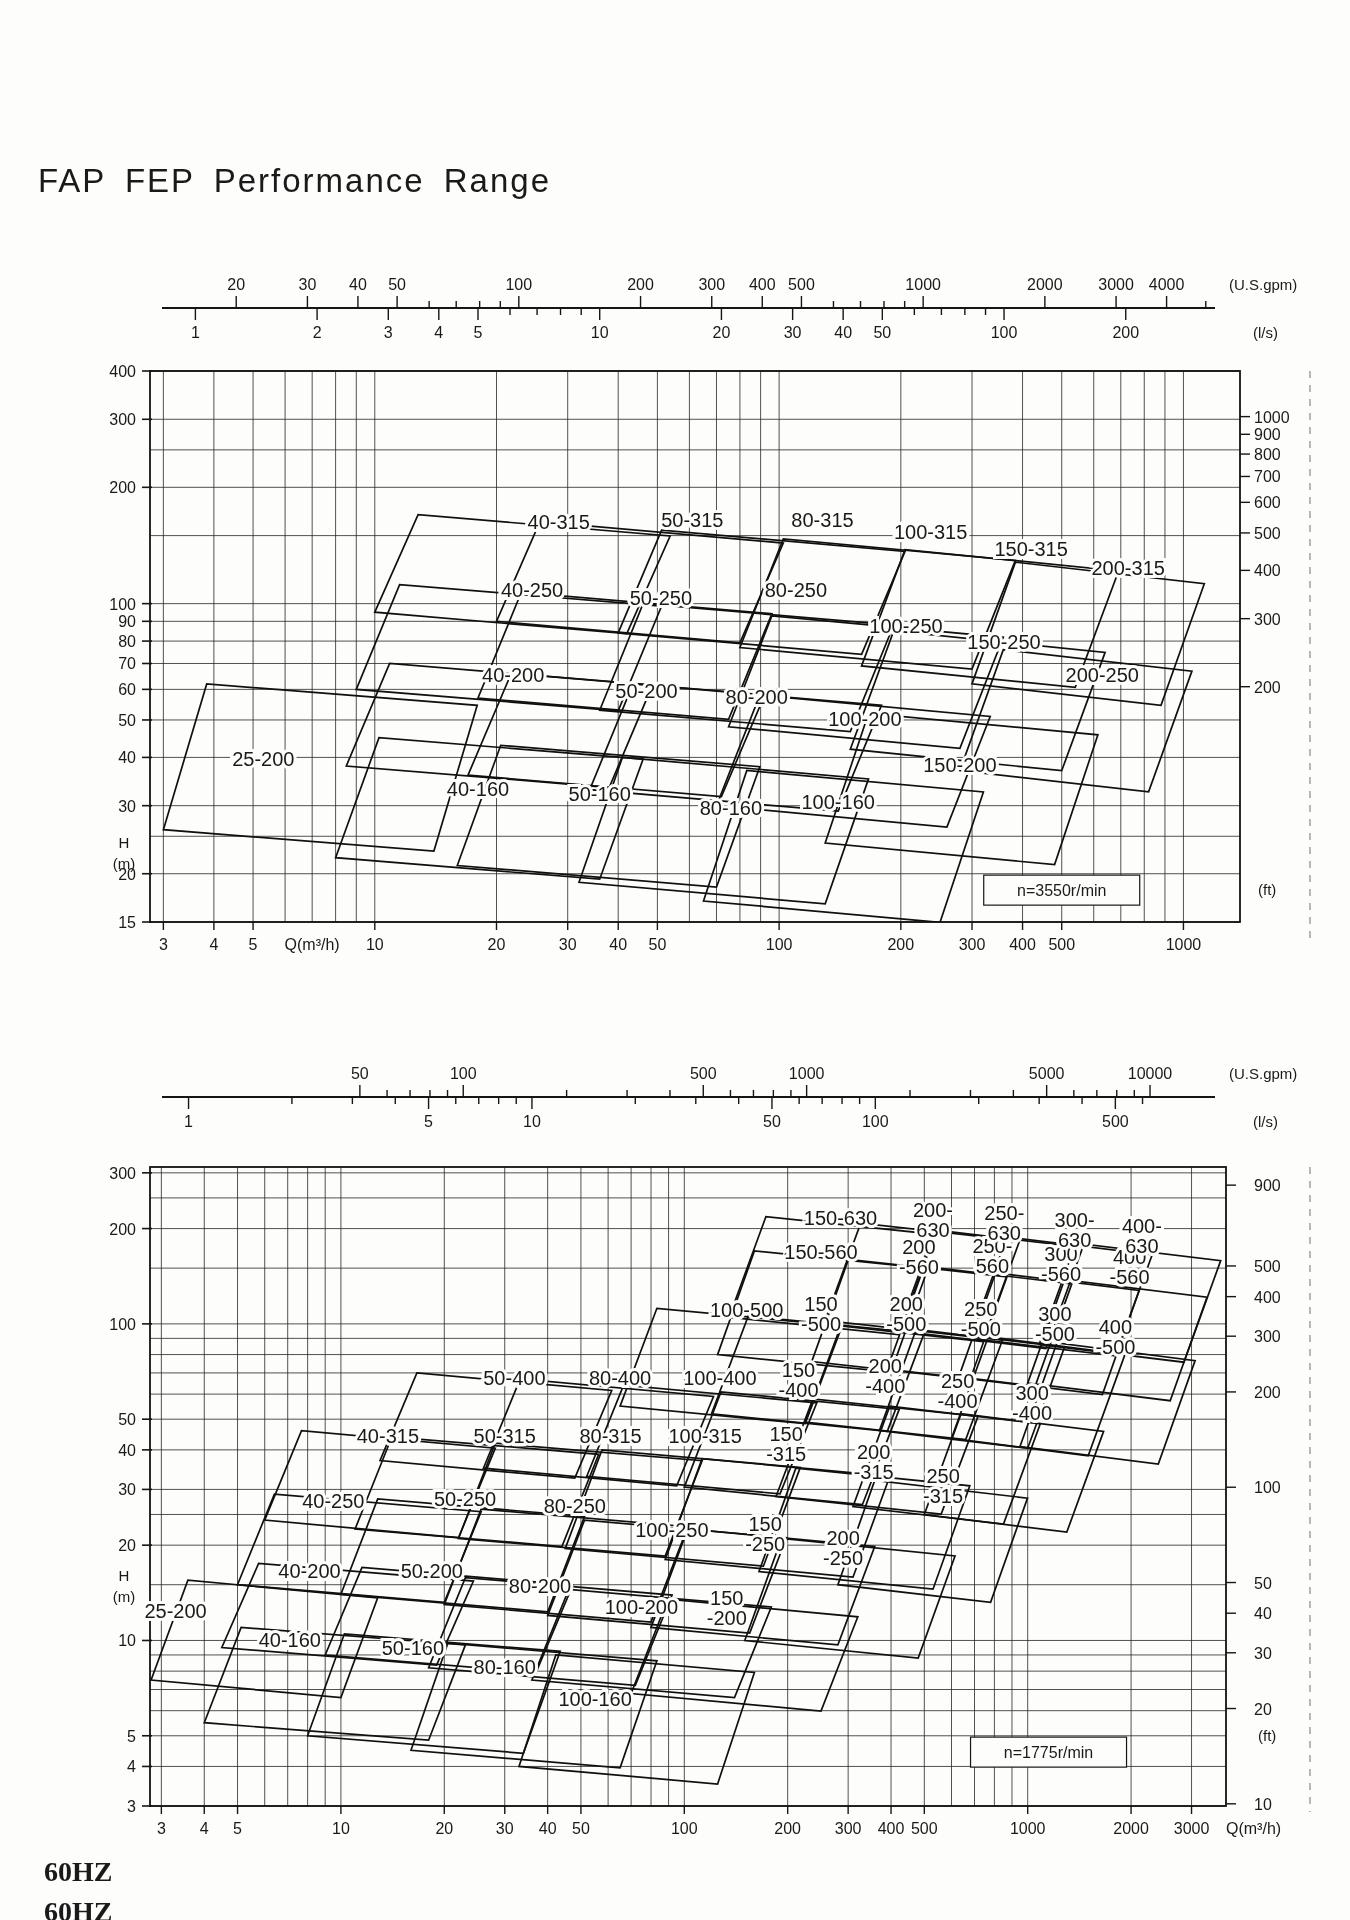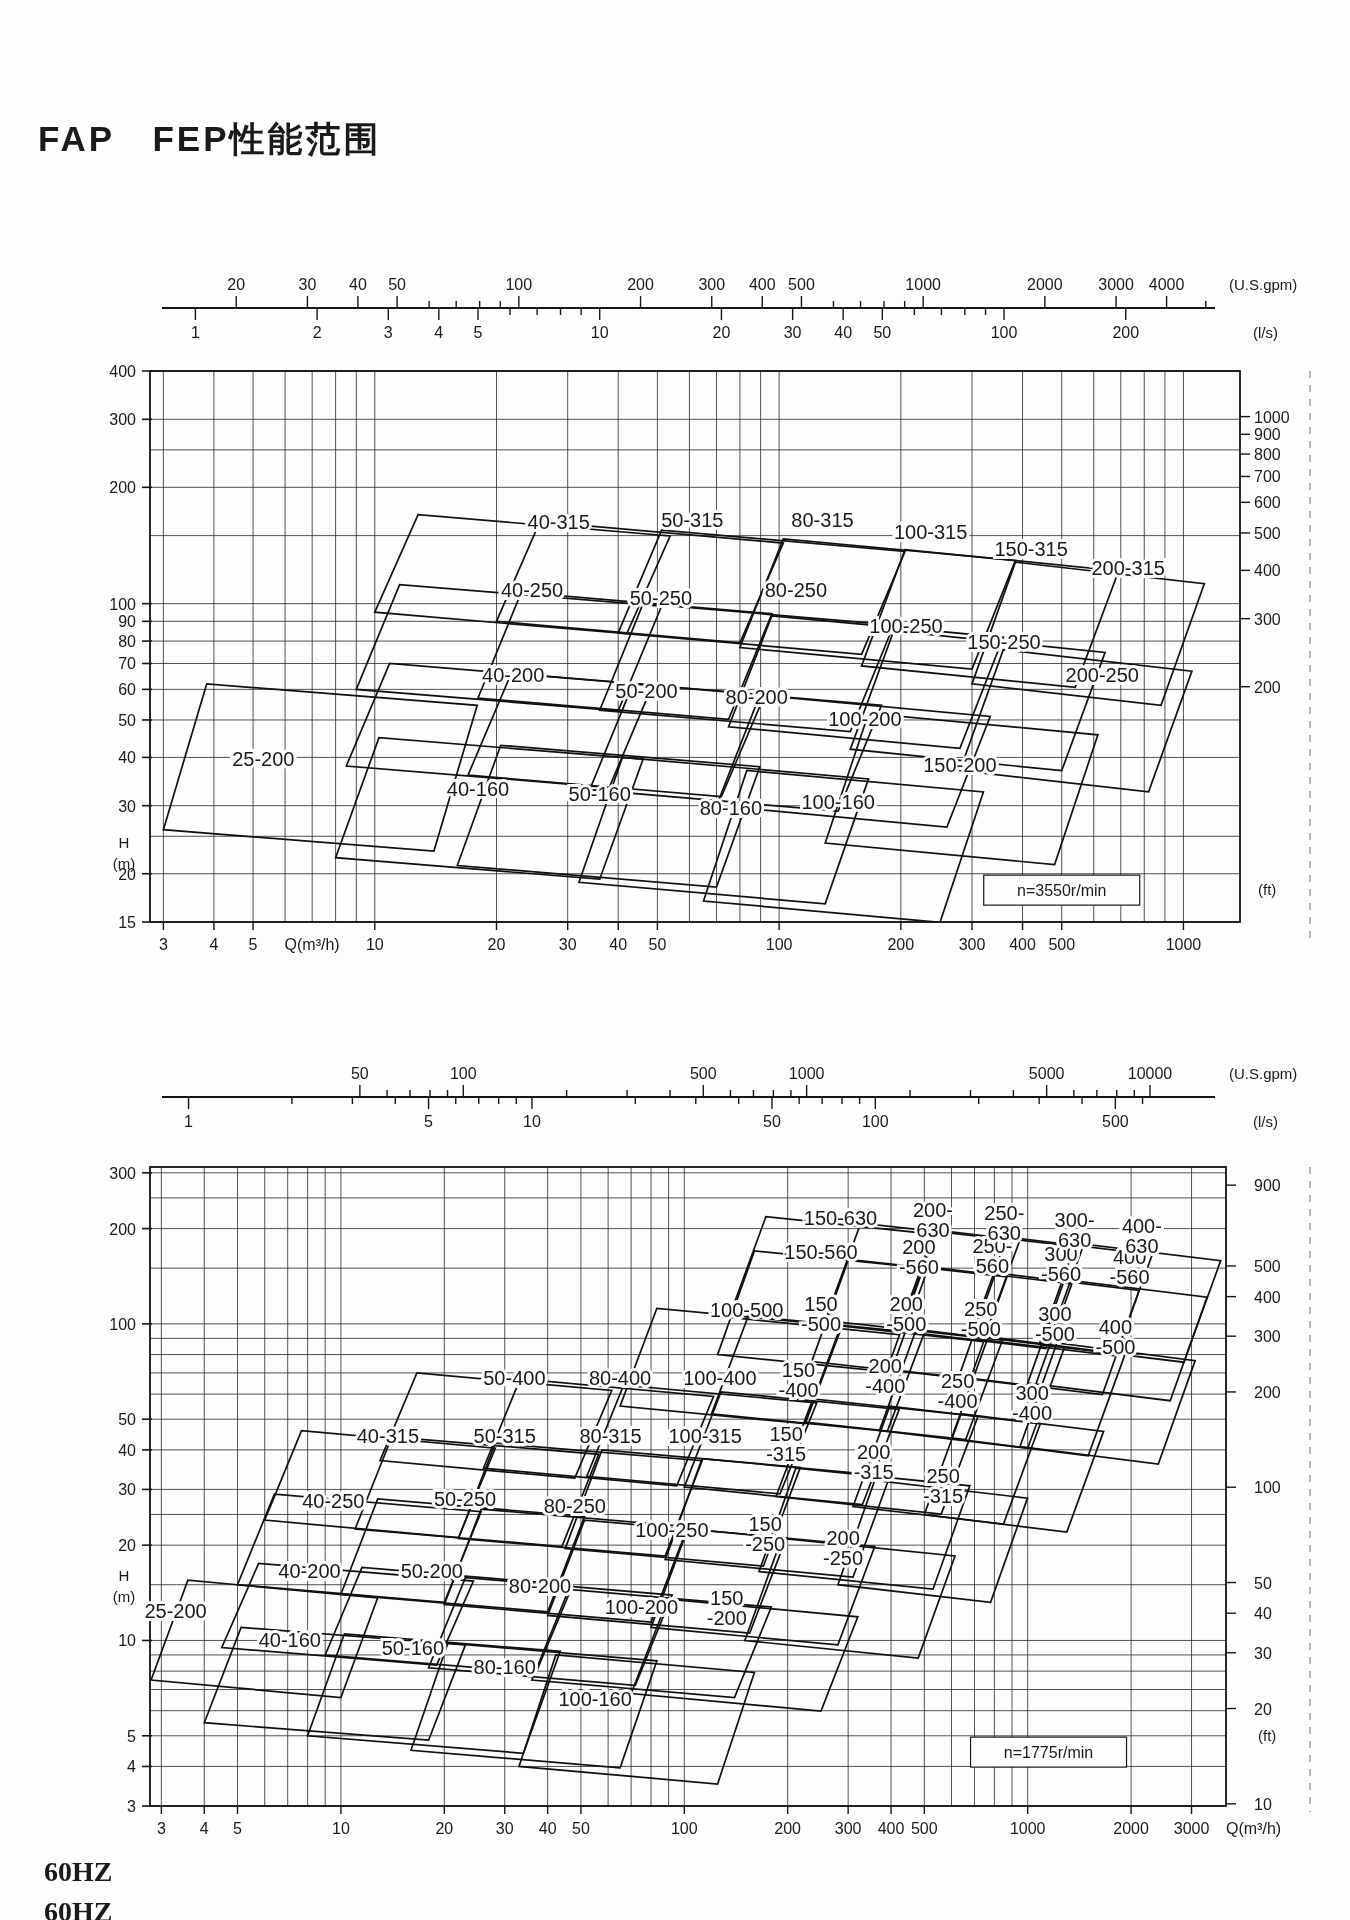--- a/index.html
+++ b/index.html
@@ -11,21 +11,21 @@
             letter-spacing:2px;word-spacing:8px;font-family:"Liberation Sans",sans-serif;}
   .footer{position:absolute;left:44px;top:1852px;font-family:"Liberation Serif",serif;
           font-weight:700;font-size:28px;line-height:40px;}
   svg{position:absolute;left:0;top:0;}
   text{font-family:"Liberation Sans",sans-serif;fill:#1a1a1a;}
 </style>
 </head>
 <body>
 
 <div class="page">
-  <h1 class="title-zh">FAP　FEP性能范围</h1>
+  <h2 class="title-en">FAP FEP Performance Range</h2>
 
   <svg id="charts" width="1350" height="1920" viewBox="0 0 1350 1920">
       <g>
         <g stroke="#262626" stroke-width="0.8">
           <line x1="163.3737226434891" y1="371" x2="163.3737226434891" y2="922"></line>
           <line x1="213.88989249257855" y1="371" x2="213.88989249257855" y2="922"></line>
           <line x1="253.0732779668577" y1="371" x2="253.0732779668577" y2="922"></line>
           <line x1="285.0884350173464" y1="371" x2="285.0884350173464" y2="922"></line>
           <line x1="312.15686461443784" y1="371" x2="312.15686461443784" y2="922"></line>
           <line x1="335.6046048664358" y1="371" x2="335.6046048664358" y2="922"></line>

